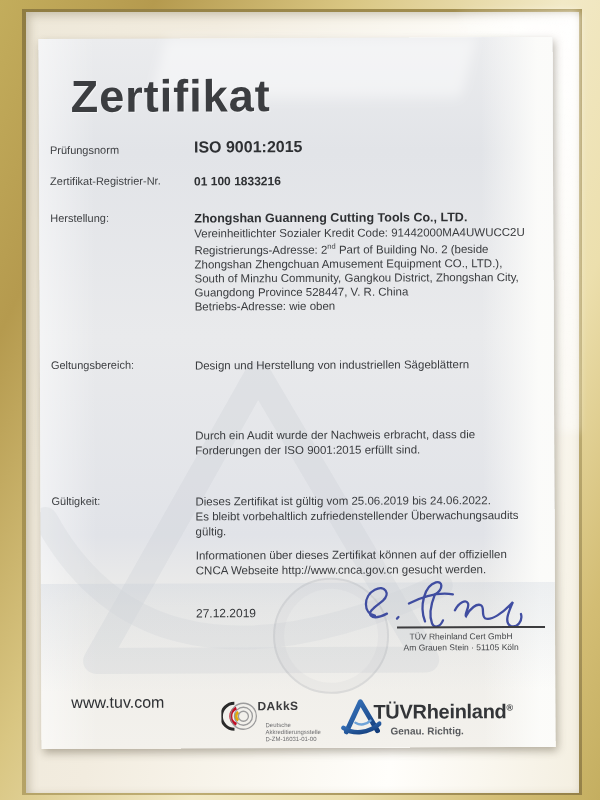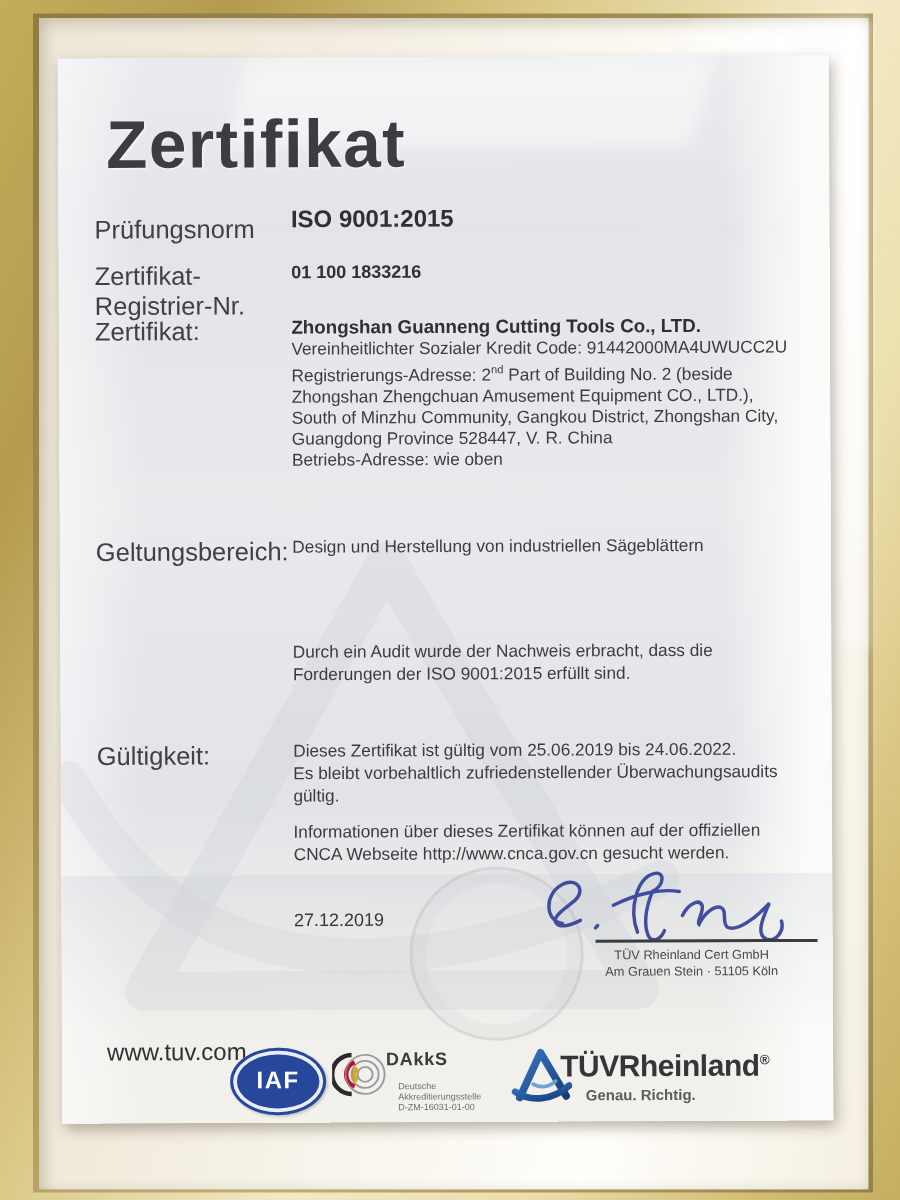--- a/index.html
+++ b/index.html
@@ -27,21 +27,21 @@
   .glare-top{position:absolute;left:120px;top:0;width:310px;height:60px;
     background:rgba(255,255,255,.45);transform:skewX(-14deg);filter:blur(6px);}
   .glare-band{position:absolute;left:0;right:0;top:545px;height:108px;
     background:linear-gradient(180deg,rgba(185,195,210,.22),rgba(185,195,210,.10) 55%,rgba(255,255,255,0));}
   .watermark{position:absolute;left:0;top:320px;opacity:.55;}
   .seal{position:absolute;left:232px;top:540px;width:116px;height:116px;border-radius:50%;
     border:2px solid rgba(165,168,174,.30);box-shadow:inset 0 0 0 9px rgba(190,192,198,.12);}
   
   .title{position:absolute;left:32px;top:32px;font-size:45px;font-weight:bold;letter-spacing:1px;
     color:#3b3d40;text-shadow:1px 1px 1px rgba(255,255,255,.55);}
-  .lbl{position:absolute;left:24px;width:126px;font-size:17px;color:#3f4144;}
+  .lbl{position:absolute;left:11px;width:126px;font-size:11px;color:#3f4144;}
   .val{position:absolute;left:155px;right:14px;font-size:11px;color:#3f4144;}
   .row{position:absolute;left:0;right:0;}
   .iso-val{font-size:16px;font-weight:bold;color:#2e3033;}
   .reg-val{font-size:12px;font-weight:bold;color:#2e3033;}
   .company{font-size:12.5px;font-weight:bold;color:#2e3033;line-height:14.5px;}
   .addr{font-size:11.5px;line-height:14.2px;color:#3a3c3f;}
   .addr sup{font-size:7.5px;}
   .body-line{font-size:11.5px;line-height:15px;color:#3a3c3f;}
   .date{position:absolute;left:155px;top:568px;font-size:12px;color:#35373a;}
   .sig-svg{position:absolute;left:300px;top:538px;}
@@ -87,21 +87,21 @@
         <span class="lbl" style="top:5px;">Prüfungsnorm</span>
         <span class="val iso-val">ISO 9001:2015</span>
       </div>
 
       <div class="row" style="top:136px;">
         <span class="lbl">Zertifikat-Registrier-Nr.</span>
         <span class="val reg-val">01 100 1833216</span>
       </div>
 
       <div class="row" style="top:173px;">
-        <span class="lbl">Zertifikat:</span>
+        <span class="lbl">Herstellung:</span>
         <div class="val">
           <div class="company">Zhongshan Guanneng Cutting Tools Co., LTD.</div>
           <div class="addr">Vereinheitlichter Sozialer Kredit Code: 91442000MA4UWUCC2U</div>
           <div class="addr"><span>Registrierungs-Adresse: 2</span><sup>nd</sup><span> Part of Building No. 2 (beside</span></div>
           <div class="addr">Zhongshan Zhengchuan Amusement Equipment CO., LTD.),</div>
           <div class="addr">South of Minzhu Community, Gangkou District, Zhongshan City,</div>
           <div class="addr">Guangdong Province 528447, V. R. China</div>
           <div class="addr">Betriebs-Adresse: wie oben</div>
         </div>
       </div>
@@ -146,23 +146,20 @@
         </g>
       </svg>
       <div class="sig-line"></div>
       <div class="issuer">
         <div>TÜV Rheinland Cert GmbH</div>
         <div>Am Grauen Stein · 51105 Köln</div>
       </div>
 
       <div class="website">www.tuv.com</div>
 
-      <div class="iaf">
-        <span>IAF</span>
-      </div>
 
       <div class="dakks">
         <svg width="36" height="38" viewBox="0 0 36 38">
           <path d="M13 7 A13 13 0 0 0 13 33" fill="none" stroke="#2a2a2a" stroke-width="3"></path>
           <path d="M15 12 A8.5 8.5 0 0 0 15 28" fill="none" stroke="#c40d23" stroke-width="3"></path>
           <path d="M17 16 A4.5 4.5 0 0 0 17 24" fill="none" stroke="#e3a90a" stroke-width="3"></path>
           <g fill="none" stroke="#8d8d8f" stroke-width="1.3" opacity="0.85">
             <circle cx="22" cy="20" r="5"></circle>
             <circle cx="22" cy="20" r="9"></circle>
             <circle cx="22" cy="20" r="13"></circle>

